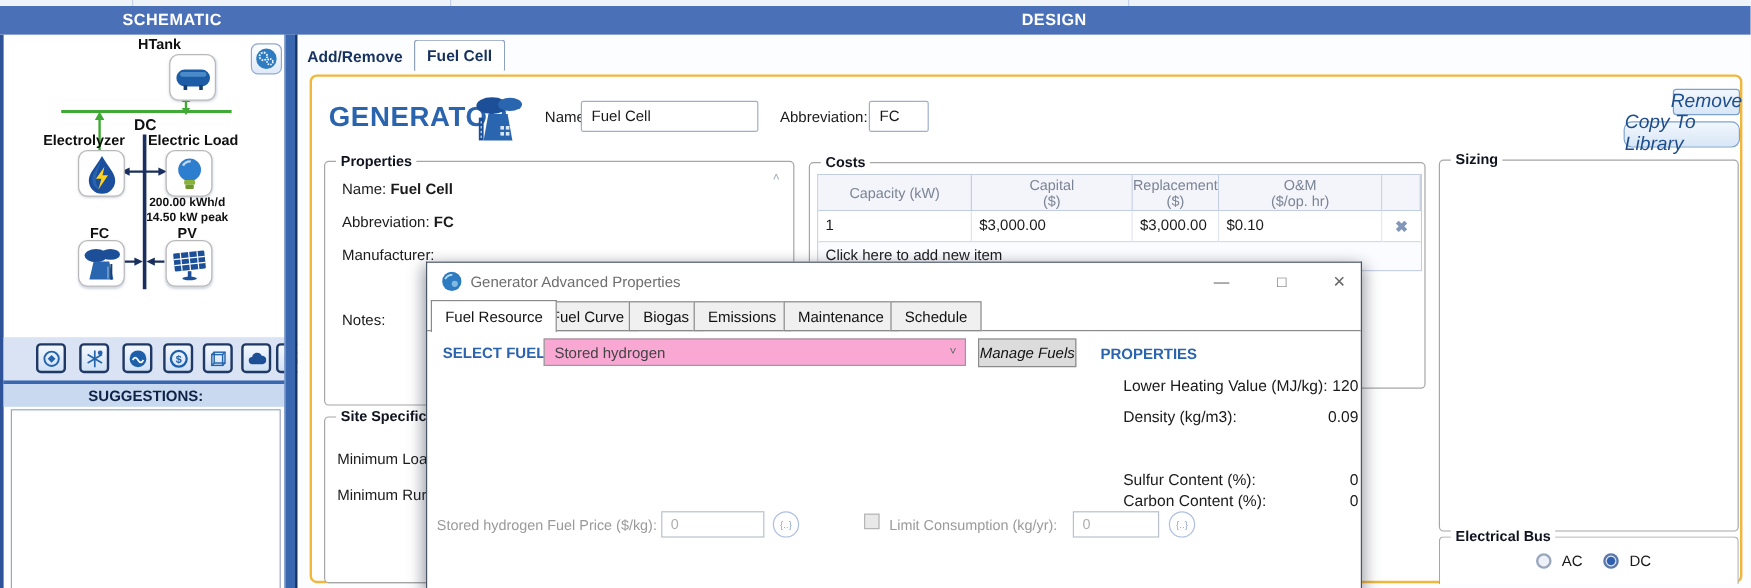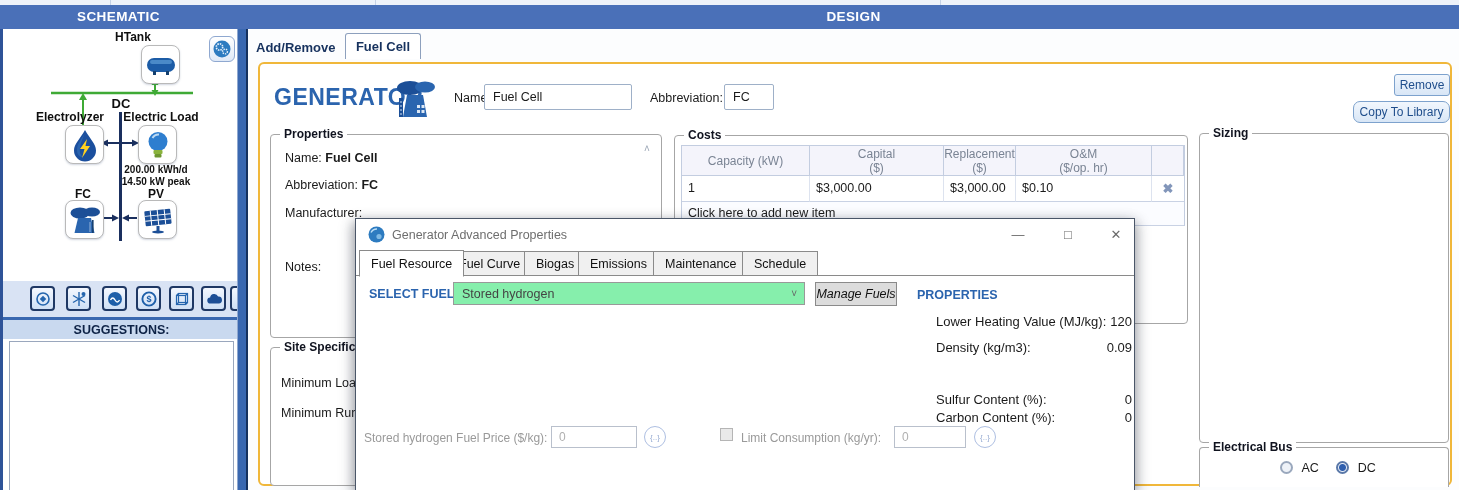--- a/index.html
+++ b/index.html
@@ -3,21 +3,21 @@
 <meta charset="utf-8">
 <style>
   html,body{margin:0;padding:0;background:#e9e9e9;}
   #app{position:relative;width:1459px;height:490px;background:#fdfdfe;overflow:hidden;
        font-family:"Liberation Sans",sans-serif;color:#1a1a1a;font-size:12.5px;}
   .abs{position:absolute;}
   
   .top-strip{left:0;top:0;width:1459px;height:5px;background:#eef2f9;border-bottom:1px solid #c6d2e6;}
   .tick{top:0;width:1px;height:5px;background:#c6d2e6;}
   .band{left:0;top:5px;width:1459px;height:24px;background:#4a70b8;}
-  .band-title{top:9px;color:#fff;font-weight:bold;font-size:13.5px;letter-spacing:.4px;text-align:center;}
+  .band-title{top:9px;color:#fff;font-weight:bold;font-size:13.5px;letter-spacing:.4px;text-align:center;margin-left:25px;}
   
   .left-panel{left:0;top:29px;width:237px;height:461px;background:#fff;border-left:3px solid #2e5398;box-sizing:border-box;}
   .v-divider{left:237px;top:29px;width:11px;height:461px;background:#3a68b0;border-left:1px solid #8fa8d0;border-right:2px solid #17325e;box-sizing:border-box;}
   .comp-label{font-size:12px;color:#0f0f0f;text-align:center;font-weight:600;}
   .icon-box{width:37px;height:37px;background:#fff;border:1px solid #b9b9b9;border-radius:8px;
             box-shadow:0 1px 2px rgba(70,90,130,.25);display:flex;align-items:center;justify-content:center;}
   .load-stats{font-size:10px;font-weight:bold;text-align:center;line-height:12px;color:#111;}
   .settings-btn{width:24px;height:24px;border:1px solid #8fa8d0;border-radius:6px;background:linear-gradient(#ffffff,#dfe9f7);
                 display:flex;align-items:center;justify-content:center;}
   .toolbar{left:0;top:252px;width:237px;height:36px;background:#d9e3f4;}
@@ -31,21 +31,21 @@
   .design-panel{left:248px;top:29px;width:1211px;height:461px;background:#fcfdfe;}
   .tab-plain{font-weight:bold;font-size:13px;color:#17325e;}
   .tab-active{height:26px;background:#fff;border:1px solid #8da0bd;border-bottom:none;border-radius:3px 3px 0 0;
               display:flex;align-items:center;justify-content:center;font-weight:bold;font-size:13px;color:#17325e;box-sizing:border-box;}
   .gen-box{left:10px;top:33px;width:1194px;height:424px;background:#fff;border:2px solid #f0b73a;border-radius:6px;box-sizing:border-box;}
   .gen-title{font-size:23px;font-weight:bold;color:#2b64ae;letter-spacing:.5px;}
   .lbl{font-size:12.5px;color:#1a1a1a;}
   .txt{position:absolute;border:1px solid #9eb0c8;border-radius:2px;font-family:"Liberation Sans",sans-serif;
        font-size:12.5px;color:#1a1a1a;padding:0 0 0 8px;box-sizing:border-box;background:#fff;}
   .btn-blue{position:absolute;background:linear-gradient(#f2f7fd,#d8e6f6);border:1px solid #7da2cd;border-radius:3px;
-            color:#1f4e8c;font-size:12px;display:flex;align-items:center;justify-content:center;box-sizing:border-box;}
+            color:#1f4e8c;font-size:16px;display:flex;align-items:center;justify-content:center;box-sizing:border-box;font-style:italic;}
   .group{position:absolute;border:1px solid #a6a6a6;border-radius:4px;box-sizing:border-box;background:#fff;}
   .legend{position:absolute;top:-8px;left:9px;background:#fff;padding:0 4px;font-weight:bold;font-size:12px;color:#10131f;white-space:nowrap;}
   .bold{font-weight:bold;}
   
   .costs-grid{position:absolute;left:6px;top:9px;display:grid;grid-template-columns:128px 134px 72px 136px 32px;
               border:1px solid #c3cde0;border-bottom:none;}
   .cg-h{background:#f4f4fb;color:#7a8494;font-size:12px;text-align:center;border-right:1px solid #c3cde0;border-bottom:1px solid #c3cde0;
         height:30px;display:flex;flex-direction:column;justify-content:center;line-height:14px;box-sizing:border-box;}
   .cg-c{font-size:12.5px;padding:5px 0 0 6px;height:26px;border-right:1px solid #dde3ef;border-bottom:1px solid #c9d2e4;box-sizing:border-box;background:#fff;}
   .cg-x{display:flex;align-items:center;justify-content:center;color:#8296ba;font-weight:bold;font-size:13px;
@@ -63,21 +63,21 @@
   
   .dialog{left:355px;top:218px;width:780px;height:272px;background:#fff;border:1px solid #4a5668;border-bottom:none;
           box-shadow:-3px 4px 12px rgba(40,45,60,.35),3px 4px 12px rgba(40,45,60,.3);z-index:50;box-sizing:border-box;}
   .dlg-title{position:absolute;left:36px;top:9px;font-size:12.5px;color:#6e6e6e;}
   .dlg-ctl{position:absolute;top:4px;width:24px;height:22px;color:#6a6a6a;font-size:13px;display:flex;align-items:center;justify-content:center;}
   .dlg-tab{position:absolute;top:32px;height:25px;padding:7px 11px;display:flex;align-items:center;background:#f0f0f0;
            border:1px solid #8a8a8a;font-size:12.5px;color:#111;box-sizing:border-box;}
   .dlg-tab.active{background:#fff;border-bottom:1px solid #fff;height:27px;top:31px;z-index:2;}
   .dlg-rule{position:absolute;left:0;top:56px;width:778px;height:1px;background:#8a8a8a;}
   .blue-cap{font-weight:bold;font-size:12.5px;color:#2b64ae;}
-  .dropdown{position:absolute;background:#86efac;border:1px solid #999;box-sizing:border-box;display:flex;align-items:center;}
+  .dropdown{position:absolute;background:#f9a8d4;border:1px solid #999;box-sizing:border-box;display:flex;align-items:center;}
   .dd-text{padding-left:8px;font-size:12.5px;color:#444;flex:1;}
   .dd-chev{color:#666;font-size:10px;padding-right:7px;}
   .btn-gray{position:absolute;background:#dcdcdc;border:1px solid #8a8a8a;font-size:12.5px;color:#111;
             display:flex;align-items:center;justify-content:center;box-sizing:border-box;}
   .prop-row{position:absolute;left:580px;width:196px;display:flex;justify-content:space-between;font-size:13px;color:#1a1a1a;}
   .dis-lbl{position:absolute;font-size:12px;color:#9a9a9a;}
   .dis-input{position:absolute;width:86px;height:22px;border:1px solid #b9c0cc;box-sizing:border-box;font-size:12px;color:#b0b0b0;
              padding:3px 0 0 7px;background:#fff;}
   .brace-btn{position:absolute;width:22px;height:22px;border:1.5px solid #aebfe2;border-radius:50%;box-sizing:border-box;
              display:flex;align-items:center;justify-content:center;font-size:8px;color:#94a9d1;background:#fff;}

